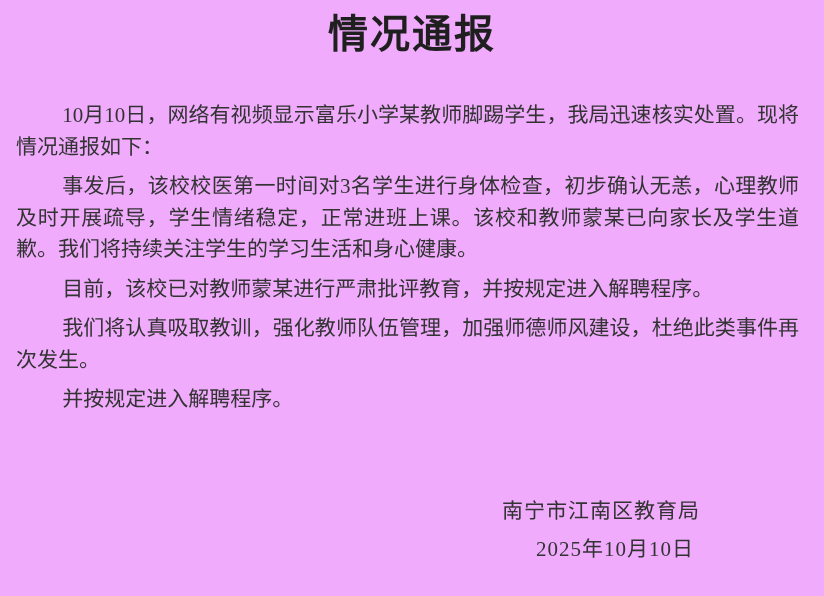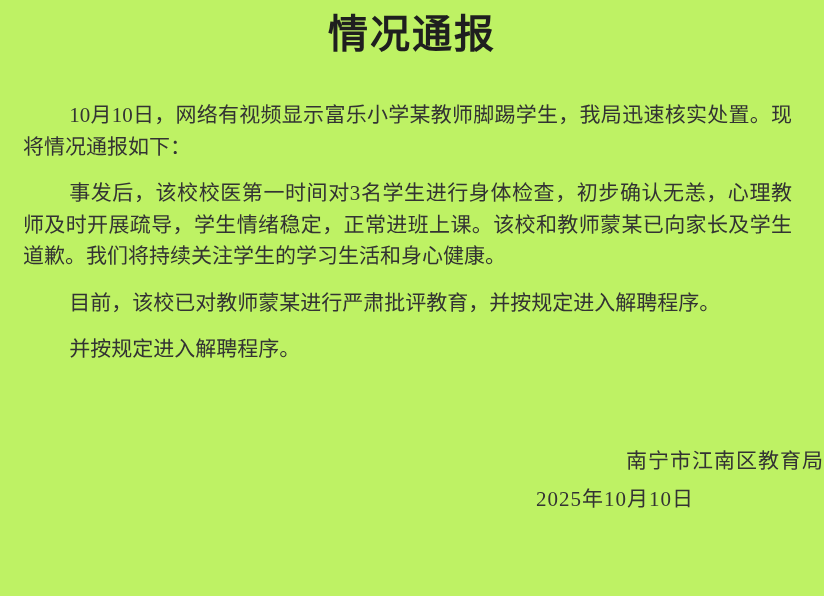--- a/index.html
+++ b/index.html
@@ -5,21 +5,21 @@
   html, body {
     margin: 0;
     padding: 0;
     background: #ffffff;
   }
   .page {
     position: relative;
     width: 824px;
     height: 596px;
     margin: 0 auto;
-    background: #bef264;
+    background: #f0abfc;
     overflow: hidden;
     color: #333333;
   }
   .notice-title {
     margin: 10px 0 42px 0;
     font-family: "Liberation Sans", "DejaVu Sans", sans-serif;
     font-size: 40px;
     line-height: 48px;
     font-weight: bold;
     letter-spacing: 2px;
@@ -27,51 +27,53 @@
     color: #1f1f1f;
   }
   .notice-body {
     padding: 0 17px 0 8px;
     font-family: "Liberation Serif", "DejaVu Serif", serif;
     font-size: 21px;
     line-height: 31.5px;
     color: #333333;
   }
   .notice-body p {
-    margin: 15px;
+    margin: 8px;
     text-indent: 2.2em;
     text-align: justify;
   }
   .signature-block {
     margin-top: 76px;
     font-family: "Liberation Serif", "DejaVu Serif", serif;
     font-size: 21px;
     line-height: 38px;
     color: #333333;
     text-align: right;
   }
   .signature-agency {
+    padding-right: 124px;
     letter-spacing: 1px;
   }
   .signature-date {
     padding-right: 130px;
     letter-spacing: 1px;
   }
 </style>
 </head>
 <body>
 
 <div class="page">
 
   <h1 class="notice-title">情况通报</h1>
 
   <div class="notice-body">
     <p>10月10日，网络有视频显示富乐小学某教师脚踢学生，我局迅速核实处置。现将情况通报如下：</p>
     <p>事发后，该校校医第一时间对3名学生进行身体检查，初步确认无恙，心理教师及时开展疏导，学生情绪稳定，正常进班上课。该校和教师蒙某已向家长及学生道歉。我们将持续关注学生的学习生活和身心健康。</p>
     <p>目前，该校已对教师蒙某进行严肃批评教育，并按规定进入解聘程序。</p>
+    <p>我们将认真吸取教训，强化教师队伍管理，加强师德师风建设，杜绝此类事件再次发生。</p>
     <p>并按规定进入解聘程序。</p>
   </div>
 
   <div class="signature-block">
     <div class="signature-agency">南宁市江南区教育局</div>
     <div class="signature-date">2025年10月10日</div>
   </div>
 
 </div>
 

